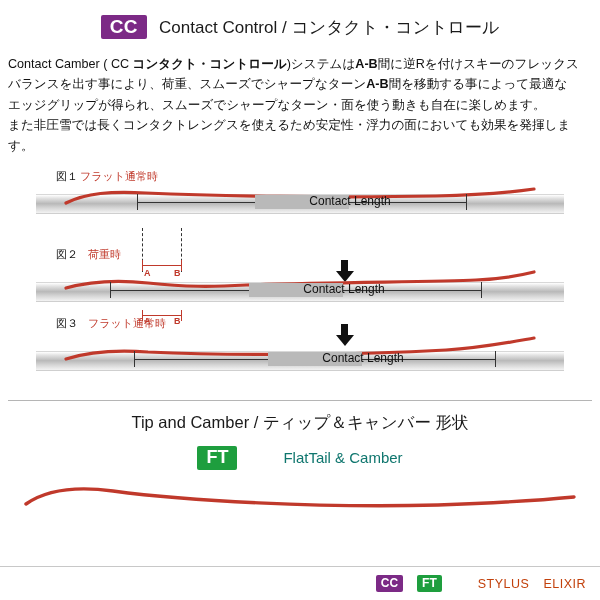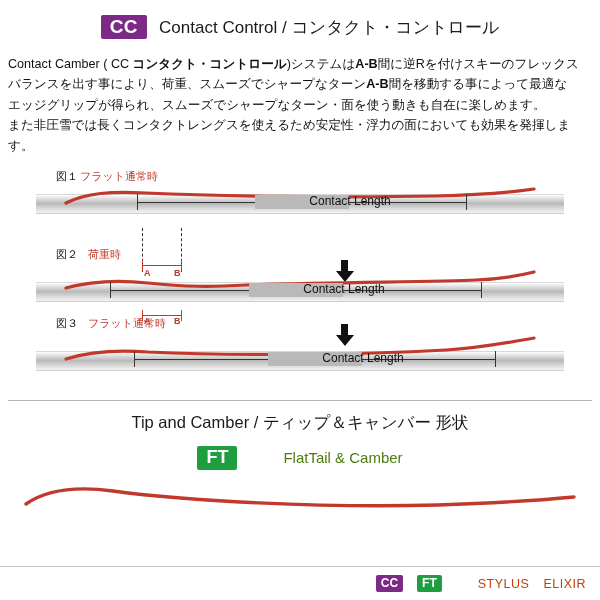--- a/index.html
+++ b/index.html
@@ -204,21 +204,21 @@
     background: #1e9e3e;
     color: #ffffff;
     font-weight: bold;
     font-size: 18px;
     padding: 2px 9px 3px 9px;
     line-height: 1.05;
     border-radius: 2px;
   }
   .ft-title {
     font-size: 15px;
-    color: #4d7c0f;
+    color: #0f766e;
   }
 
   
   .footer {
     position: absolute;
     left: 0;
     bottom: 0;
     width: 600px;
     height: 34px;
     border-top: 1px solid #c8c8c8;

